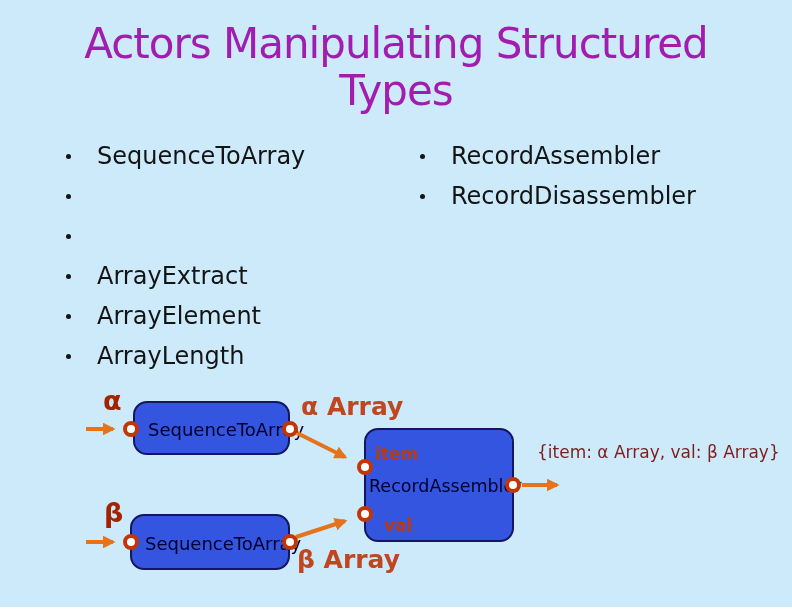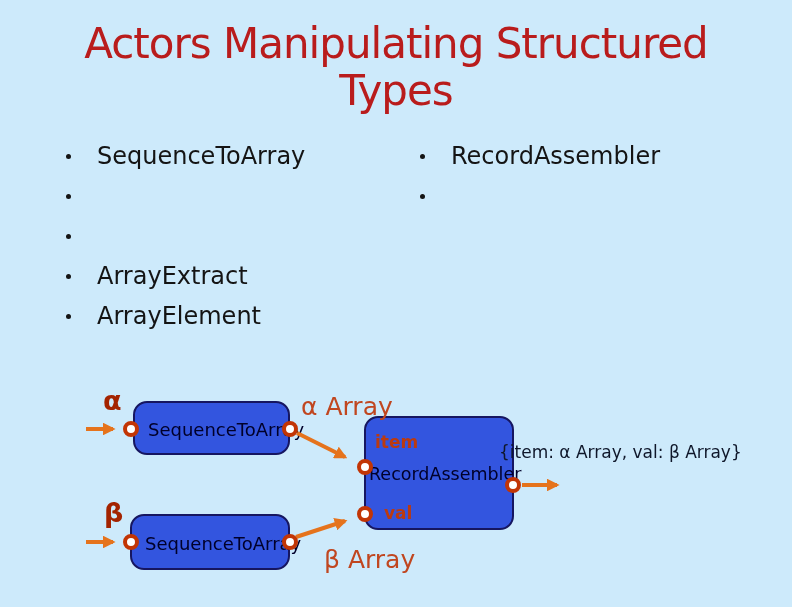--- a/index.html
+++ b/index.html
@@ -14,21 +14,21 @@
     background: #cdeafb;
   }
   .bottom-edge {
     position: absolute; left: 0; bottom: 0;
     width: 792px; height: 5px; background: #ffffff;
   }
   .title {
     position: absolute; top: 20px; left: 46px; width: 700px;
     text-align: center;
     font-size: 42px; line-height: 1.12; font-weight: 400;
-    color: #b91c1c;
+    color: #a21caf;
     letter-spacing: -1px;
   }
   .bullet-list { position: absolute; list-style: none; }
   .bullet-list.left  { left: 66px;  top: 136px; }
   .bullet-list.right { left: 420px; top: 136px; }
   .bullet-list li {
     display: flex; align-items: center;
     height: 40px;
     font-size: 24px; color: #141414;
     white-space: nowrap;
@@ -46,21 +46,21 @@
     z-index: 1;
   }
   .actor-box .actor-name {
     position: absolute;
     font-size: 18px; color: #00002a; white-space: nowrap;
   }
   .box1 { left: 133px; top: 401px; width: 157px; height: 54px; }
   .box1 .actor-name { left: 13px; top: 16px; }
   .box2 { left: 130px; top: 514px; width: 160px; height: 56px; }
   .box2 .actor-name { left: 13px; top: 17px; }
-  .boxA { left: 364px; top: 416px; width: 150px; height: 114px; }
+  .boxA { left: 364px; top: 428px; width: 150px; height: 114px; }
   .boxA .actor-name { left: 3px; top: 46px; font-size: 17.5px; }
   .port-label {
     position: absolute;
     font-size: 17px; font-weight: 700; color: #bb3a0f;
     white-space: nowrap; z-index: 4;
   }
   .port-label.item { left: 9px;  top: 14px; }
   .port-label.val  { left: 18px; top: 85px; }
   .port {
     position: absolute; width: 16px; height: 16px;
@@ -68,28 +68,28 @@
     background: #ffffff; z-index: 3;
   }
   .greek {
     position: absolute; z-index: 4;
     font-size: 27px; font-weight: 700; color: #a32300;
   }
   .greek.alpha { left: 103px; top: 385px; }
   .greek.beta  { left: 104px; top: 497px; }
   .wire-label {
     position: absolute; z-index: 4;
-    font-size: 25px; color: #c0461f; white-space: nowrap;
+    font-size: 25px; color: #c0461f; white-space: nowrap; font-weight: bold;
   }
   .wire-label.alpha-array { left: 301px; top: 392px; }
-  .wire-label.beta-array  { left: 297px; top: 545px; margin-left: 27px; }
+  .wire-label.beta-array  { left: 297px; top: 545px; }
   .type-label {
     position: absolute; z-index: 4;
-    left: 499px; top: 442px;
-    font-size: 17px; color: #0f172a; white-space: nowrap;
+    left: 537px; top: 442px;
+    font-size: 17px; color: #7f1d1d; white-space: nowrap;
   }
   .arrows {
     position: absolute; left: 0; top: 0; z-index: 2;
     pointer-events: none;
   }
 </style>
 </head>
 <body>
 
 <div class="slide">
@@ -108,29 +108,34 @@
         <span class="dot"></span>
       </li>
     <li>
         <span class="dot"></span>
         <span>ArrayExtract</span>
       </li>
     <li>
         <span class="dot"></span>
         <span>ArrayElement</span>
       </li>
+    <li>
+        <span class="dot"></span>
+        <span>ArrayLength</span>
+      </li>
   </ul>
 
   <ul class="bullet-list right">
     <li>
         <span class="dot"></span>
         <span>RecordAssembler</span>
       </li>
     <li>
         <span class="dot"></span>
+        <span>RecordDisassembler</span>
       </li>
   </ul>
 
   <span class="greek alpha">α</span>
   <span class="greek beta">β</span>
 
   <div class="actor-box box1">
     <span class="actor-name">SequenceToArray</span>
   </div>
 

